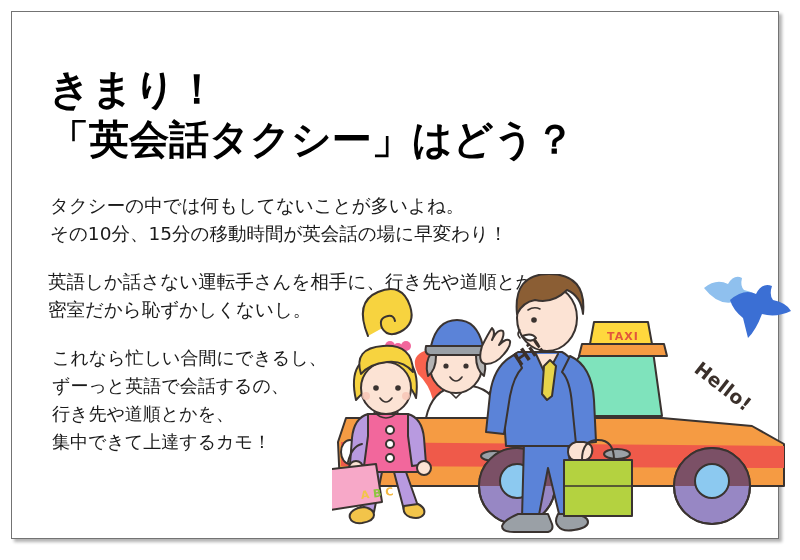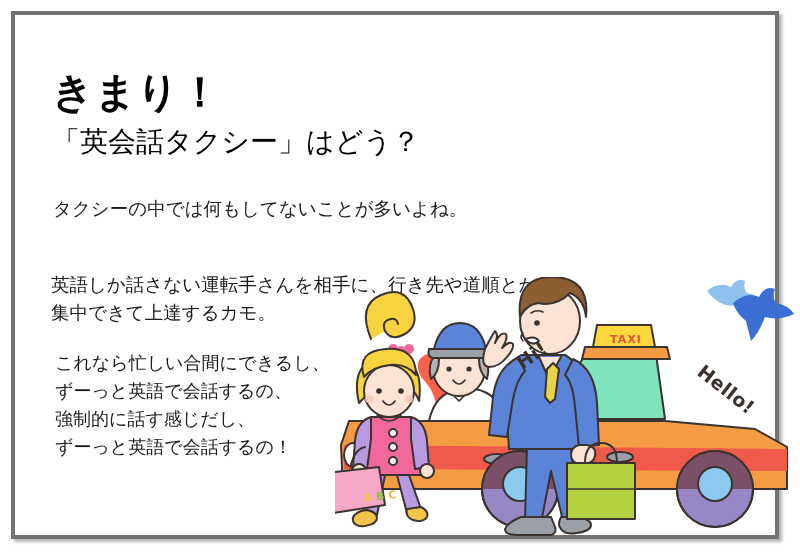--- a/index.html
+++ b/index.html
@@ -15,59 +15,59 @@
     overflow: hidden;
     font-family: "DejaVu Sans", "Liberation Sans", sans-serif;
   }
   #slide-frame {
     position: absolute;
     left: 11px;
     top: 11px;
     width: 768px;
     height: 528px;
     background: #ffffff;
-    border: 4px solid #737373;
+    border: 1px solid #737373;
     box-shadow: 3px 3px 3px rgba(0,0,0,0.30);
     box-sizing: border-box;
   }
 
   
   #title-block {
     position: absolute;
     left: 37px;
     top: 56px;
     width: 640px;
   }
   .title-line1 {
     font-size: 41px;
     font-weight: bold;
     color: #000000;
     line-height: 1.05;
     letter-spacing: 0.5px;
     white-space: nowrap;
   }
   .title-line2 {
-    font-size: 28px;
-    font-weight: normal;
+    font-size: 40px;
+    font-weight: bold;
     color: #000000;
     line-height: 1.15;
-    margin-top: 12px;
+    margin-top: 5px;
     white-space: nowrap;
   }
 
   .para {
     position: absolute;
     color: #1a1a1a;
     font-size: 18.5px;
     line-height: 1.52;
     white-space: nowrap;
   }
   #para-1 { left: 38px; top: 180px; }
   #para-2 { left: 36px; top: 256px; }
-  #para-3 { left: 40px; top: 334px; font-size: 18px; line-height: 1.55; }
+  #para-3 { left: 40px; top: 334px; font-size: 18px; line-height: 1.55; font-family: Liberation Mono, monospace; }
 
   
   #illustration {
     position: absolute;
     left: 320px;
     top: 262px;
     width: 470px;
     height: 278px;
   }
   #illustration svg { display: block; }
@@ -121,32 +121,33 @@
 <div id="page">
   <div id="slide-frame">
 
     <div id="title-block">
       <div class="title-line1">きまり！</div>
       <div class="title-line2">「英会話タクシー」はどう？</div>
     </div>
 
     <div class="para" id="para-1">
       <div>タクシーの中では何もしてないことが多いよね。</div>
+      <div>その10分、15分の移動時間が英会話の場に早変わり！</div>
     </div>
 
     <div class="para" id="para-2">
       <div>英語しか話さない運転手さんを相手に、行き先や道順とかを、</div>
-      <div>集中できて上達するカモ。</div>
+      <div>密室だから恥ずかしくないし。</div>
     </div>
 
     <div class="para" id="para-3">
       <div>これなら忙しい合間にできるし、</div>
       <div>ずーっと英語で会話するの、</div>
-      <div>強制的に話す感じだし、</div>
-      <div>ずーっと英語で会話するの！</div>
+      <div>行き先や道順とかを、</div>
+      <div>集中できて上達するカモ！</div>
     </div>
 
     <div id="illustration">
       <svg width="470" height="278" viewBox="0 0 470 278" xmlns="http://www.w3.org/2000/svg">
         <defs>
           <style>
             .ol { stroke:#3a3330; stroke-width:2; stroke-linejoin:round; stroke-linecap:round; }
             .olt { stroke:#3a3330; stroke-width:1.6; stroke-linejoin:round; stroke-linecap:round; fill:none; }
           </style>
         </defs>

